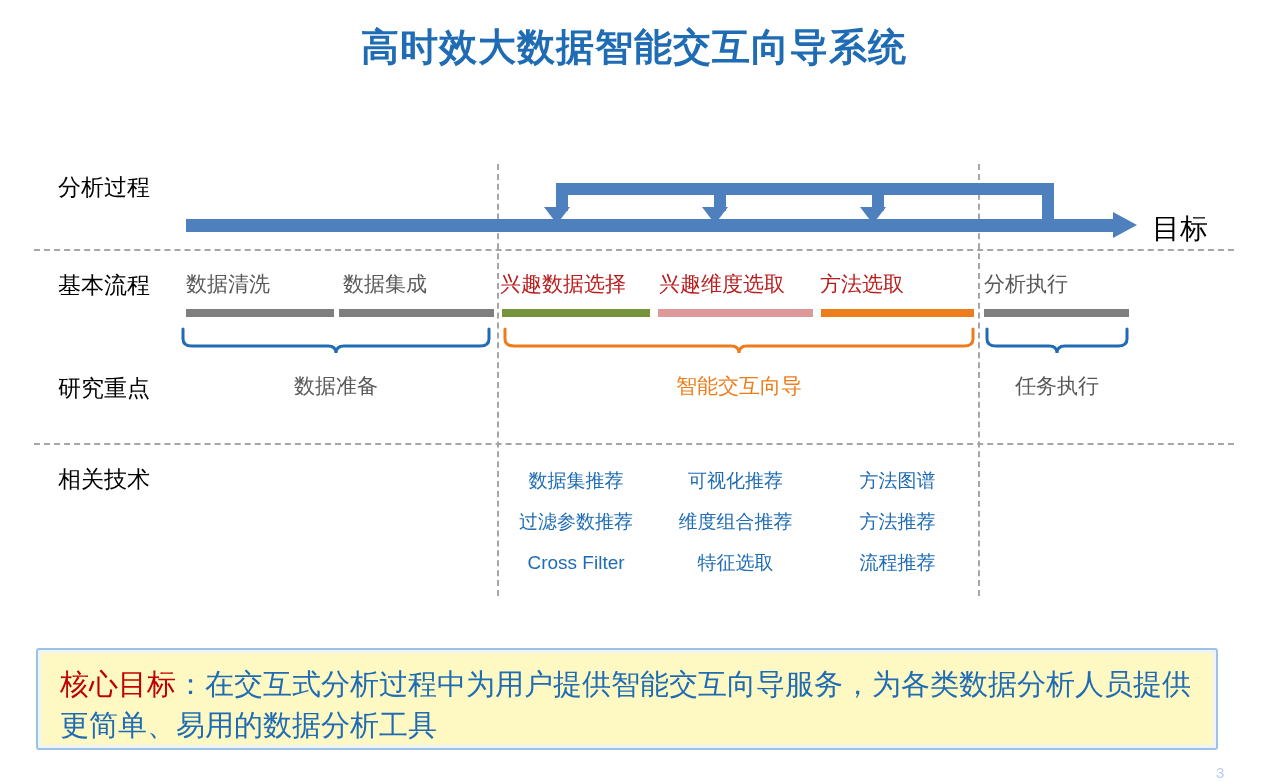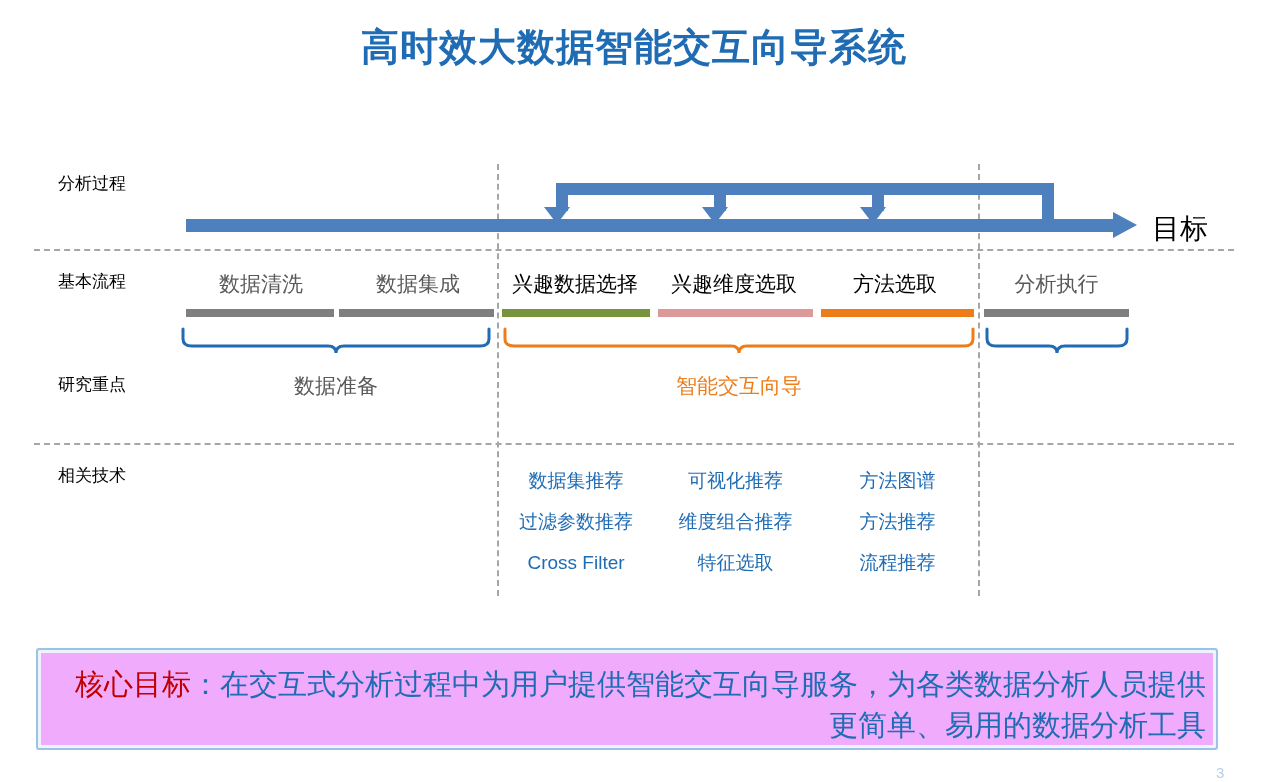--- a/index.html
+++ b/index.html
@@ -10,21 +10,21 @@
   #slide{position:absolute;left:0;top:0;width:1268px;height:557px;}
 
   
   .title{
     position:absolute;left:0;top:22px;width:1268px;text-align:center;
     font-size:38px;font-weight:bold;color:#1f6cb4;letter-spacing:1px;
     white-space:nowrap;
   }
 
   
-  .rowlabel{position:absolute;font-size:17px;color:#000;white-space:nowrap;}
+  .rowlabel{position:absolute;font-size:23px;color:#000;white-space:nowrap;}
   .rl-process{left:58px;top:172px;}
   .rl-flow{left:58px;top:270px;}
   .rl-focus{left:58px;top:373px;}
   .rl-tech{left:58px;top:464px;text-align:center;}
 
   
   .hdash{
     position:absolute;left:34px;width:1200px;height:0;
     border-top:2px dashed #a6a6a6;
   }
@@ -72,24 +72,24 @@
     position:absolute;top:207px;width:0;height:0;
     border-left:13px solid transparent;border-right:13px solid transparent;
     border-top:17px solid #4e80bd;
   }
   .b1{left:556px;} .b1h{left:544px;}
   .b2{left:714px;} .b2h{left:702px;}
   .b3{left:872px;} .b3h{left:860px;}
 
   
   .stage{
-    position:absolute;top:270px;font-size:21px;white-space:nowrap;text-align:center;
+    position:absolute;top:270px;font-size:21px;white-space:nowrap;text-align:left;
   }
   .stage.gray{color:#595959;}
-  .stage.blue{color:#000000;}
+  .stage.blue{color:#b91c1c;}
 
   
   .cbar{position:absolute;top:309px;height:8px;}
 
   
   .brace{position:absolute;}
   .brace svg{display:block;}
 
   
   .focus{position:absolute;top:372px;font-size:21px;white-space:nowrap;text-align:center;}
@@ -98,23 +98,22 @@
 
   
   .techcol{position:absolute;top:460px;text-align:center;}
   .techcol .t{
     font-size:19px;color:#1f6cb4;white-space:nowrap;line-height:41px;
   }
 
   
   .callout{
     position:absolute;left:36px;top:648px;width:1178px;height:98px;
-    background:#f0abfc;border:2px solid #9cc2e5;border-radius:3px;
+    background:#fef9c3;border:2px solid #9cc2e5;border-radius:3px;
     box-shadow:0 0 0 3px #eef4fb inset;
-    text-align:right;
   }
   .callout-inner{
     position:absolute;left:22px;top:14px;width:1146px;
     font-size:29px;line-height:41px;color:#1f6cb4;
   }
   .callout-key{color:#c00000;font-weight:normal;}
 
   .pagenum{
     position:absolute;left:1216px;top:764px;font-size:15px;color:#b8cce4;
   }
@@ -178,20 +177,21 @@
     </svg>
   </div>
   <div class="brace" style="left:984px;top:327px;">
     <svg width="146" height="28" viewBox="0 0 146 28">
       <path d="M3 2 V12 Q3 19 12 19 H65 Q73 19 73 26 Q73 19 81 19 H134 Q143 19 143 12 V2" fill="none" stroke="#1f6cb4" stroke-width="3" stroke-linecap="round"></path>
     </svg>
   </div>
 
   <div class="focus gray" style="left:180px;width:312px;">数据准备</div>
   <div class="focus orange" style="left:502px;width:474px;">智能交互向导</div>
+  <div class="focus gray" style="left:984px;width:146px;">任务执行</div>
 
   <div class="techcol" style="left:502px;width:148px;">
     <div class="t">数据集推荐</div>
     <div class="t">过滤参数推荐</div>
     <div class="t">Cross Filter</div>
   </div>
   <div class="techcol" style="left:658px;width:155px;">
     <div class="t">可视化推荐</div>
     <div class="t">维度组合推荐</div>
     <div class="t">特征选取</div>

